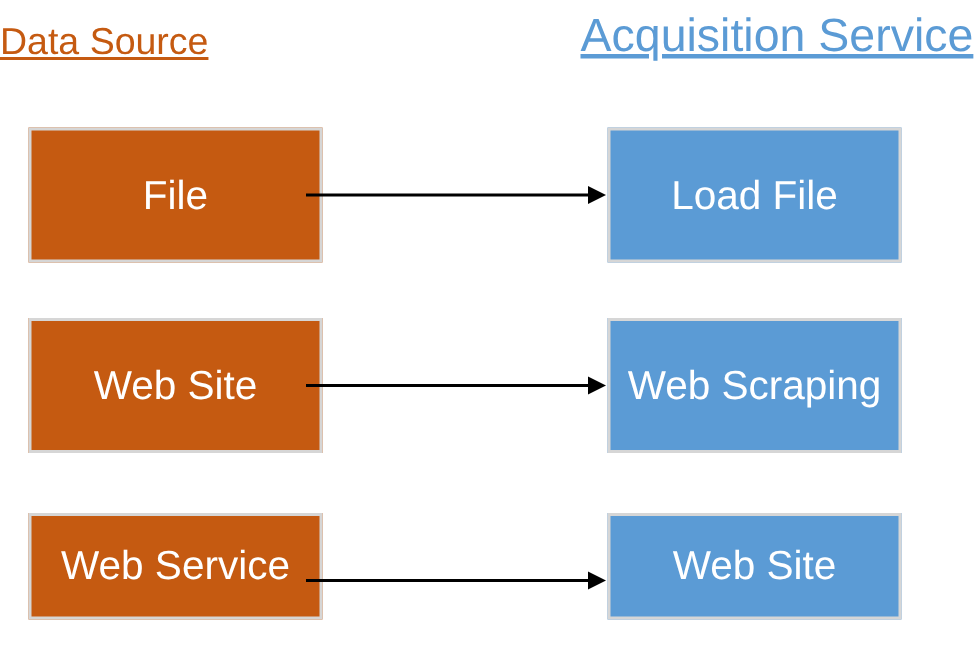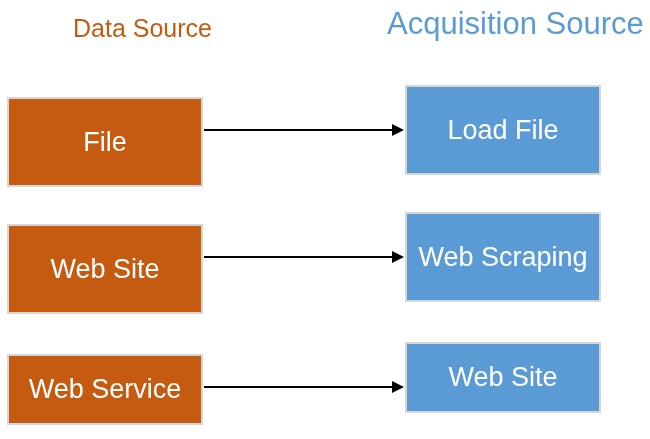--- a/index.html
+++ b/index.html
@@ -17,23 +17,24 @@
   .canvas {
     position: relative;
     width: 650px;
     height: 439px;
     background: var(--bg);
     overflow: hidden;
   }
 
   .col-header {
     position: absolute;
-    text-align: right;
+    text-align: left;
     white-space: nowrap;
     font-weight: 400;
+    text-decoration: underline;
   }
   .col-header.left {
     left: 0px;
     top: 14px;
     width: 212px;
     font-size: 25px;
     color: var(--orange);
   }
   .col-header.right {
     left: 387px;
@@ -48,21 +49,21 @@
     width: 196px;
     height: 90px;
     border: 2px solid var(--box-border);
     display: flex;
     align-items: center;
     justify-content: center;
     color: var(--label-text);
     font-size: 27px;
     white-space: nowrap;
   }
-  .node.source { left: 7px;   background: var(--orange); margin-top: 12px; }
+  .node.source { left: 19px;   background: var(--orange); }
   .node.method { left: 405px; background: var(--blue); }
 
   .row1 .node { top: 85px; }
   .row2 .node { top: 212px; text-align: right; }
   .row3 .node { top: 342px; height: 71px; }
 
   .arrow {
     position: absolute;
     left: 204px;
     width: 200px;
@@ -87,21 +88,21 @@
     border-left: 12px solid var(--arrow);
   }
 </style>
 </head>
 <body>
 
 <div class="canvas">
 
   <div class="col-header left">Data Source</div>
 
-  <div class="col-header right">Acquisition Source</div>
+  <div class="col-header right">Acquisition Service</div>
 
   <div class="row row1">
     <div class="node source">File</div>
     <div class="arrow">
       <div class="shaft"></div>
       <div class="head"></div>
     </div>
     <div class="node method">Load File</div>
   </div>
 

